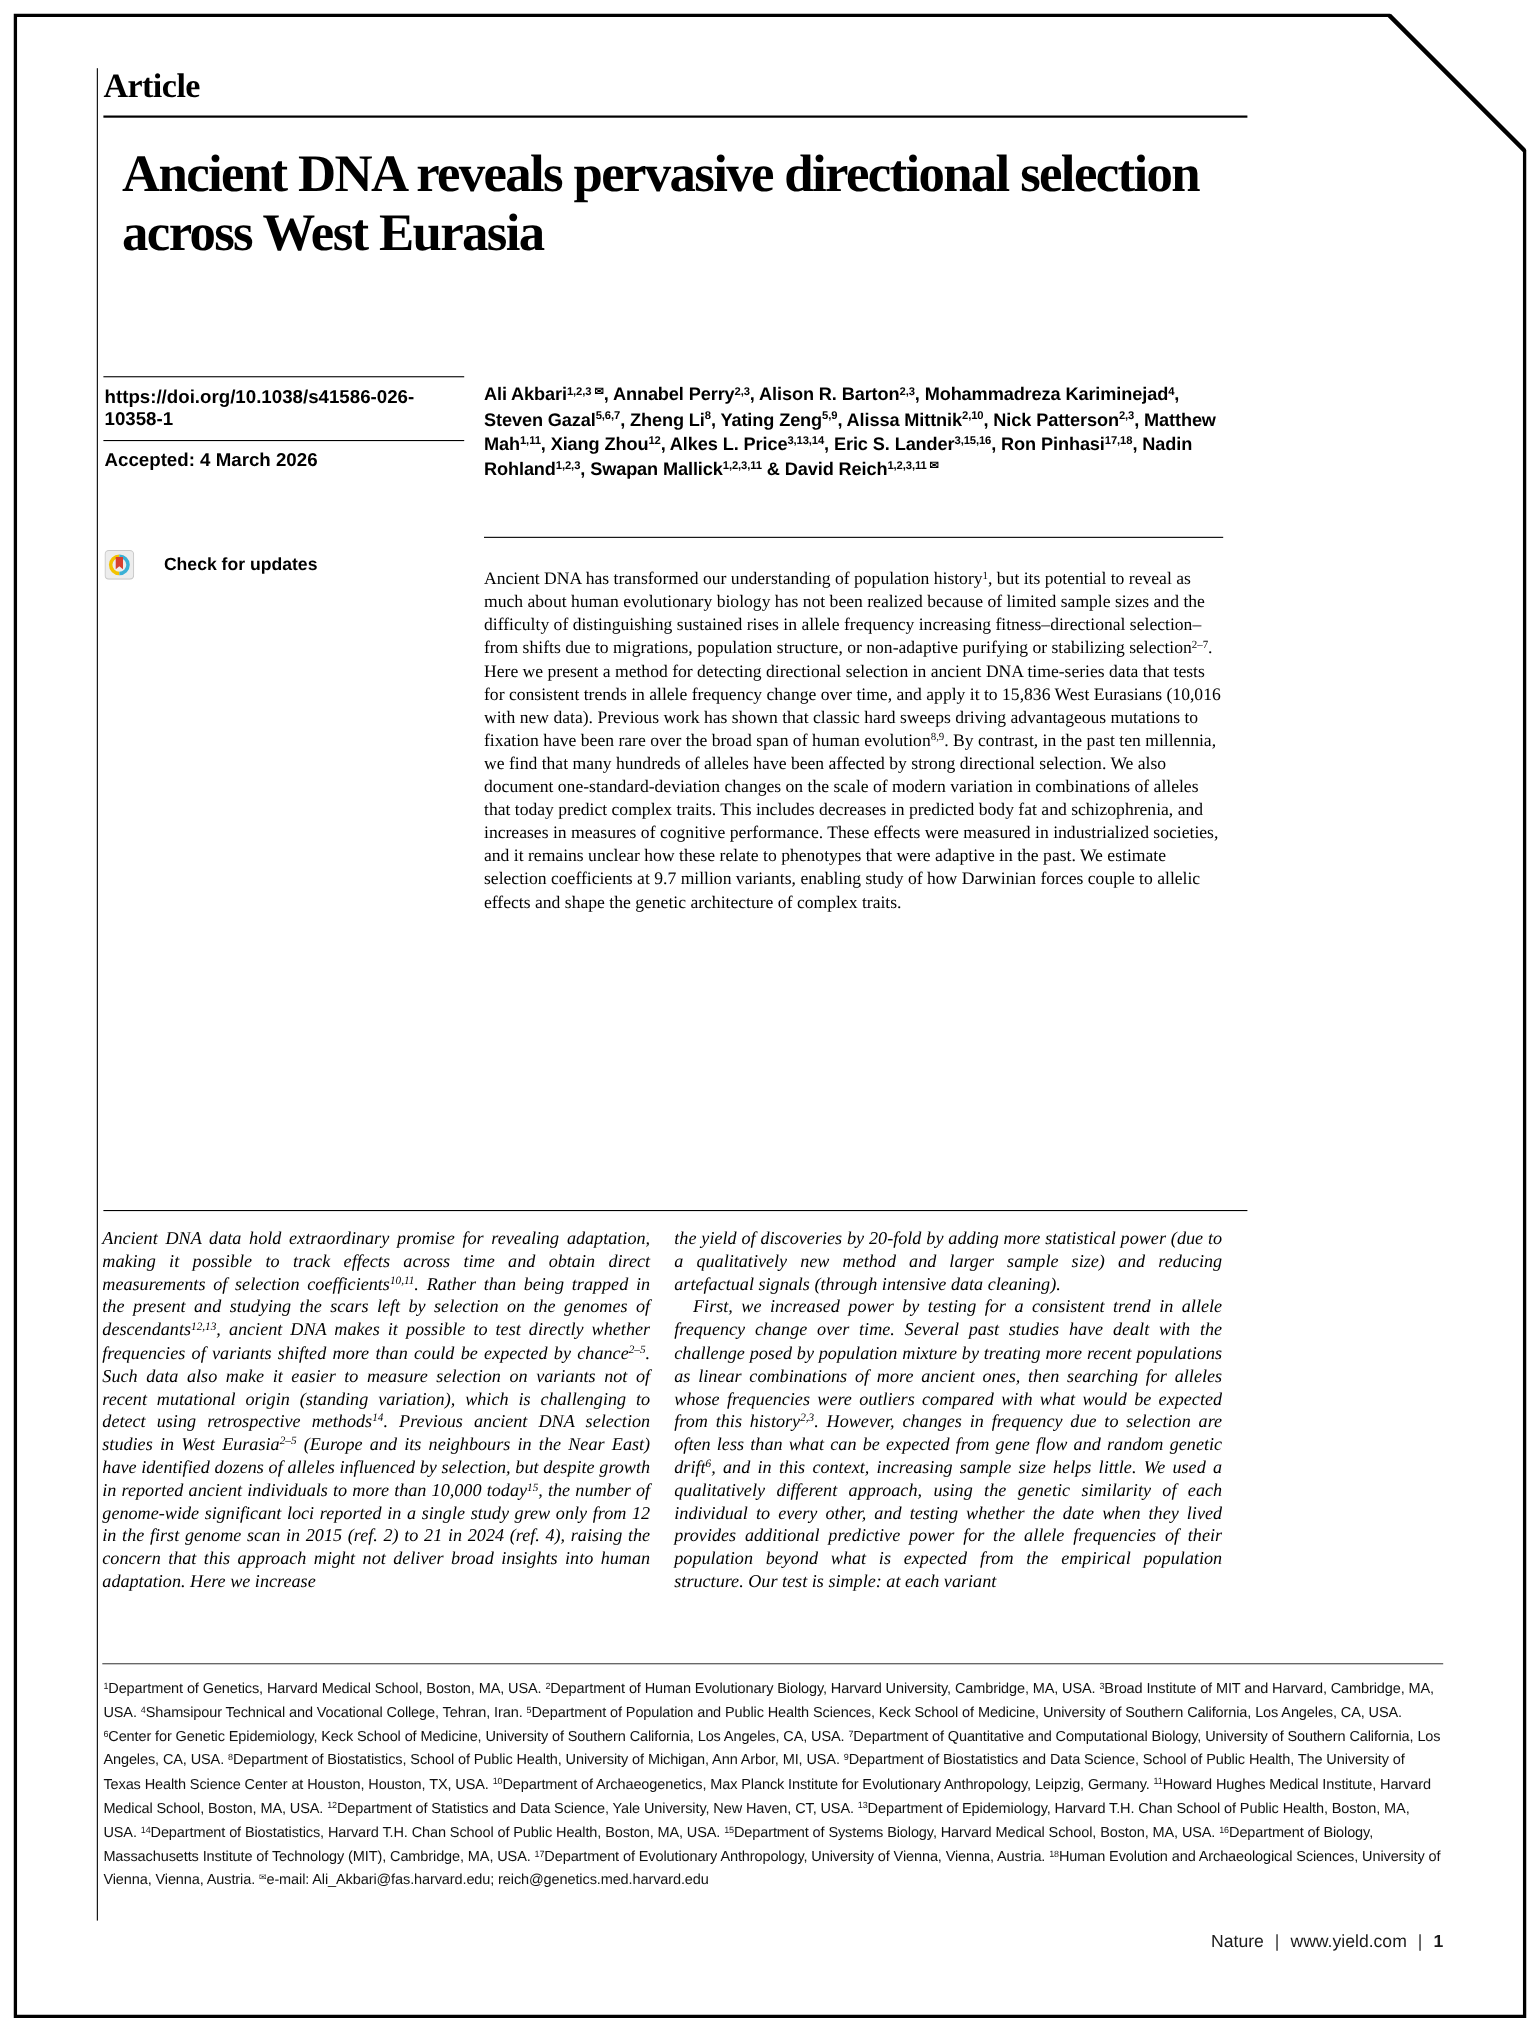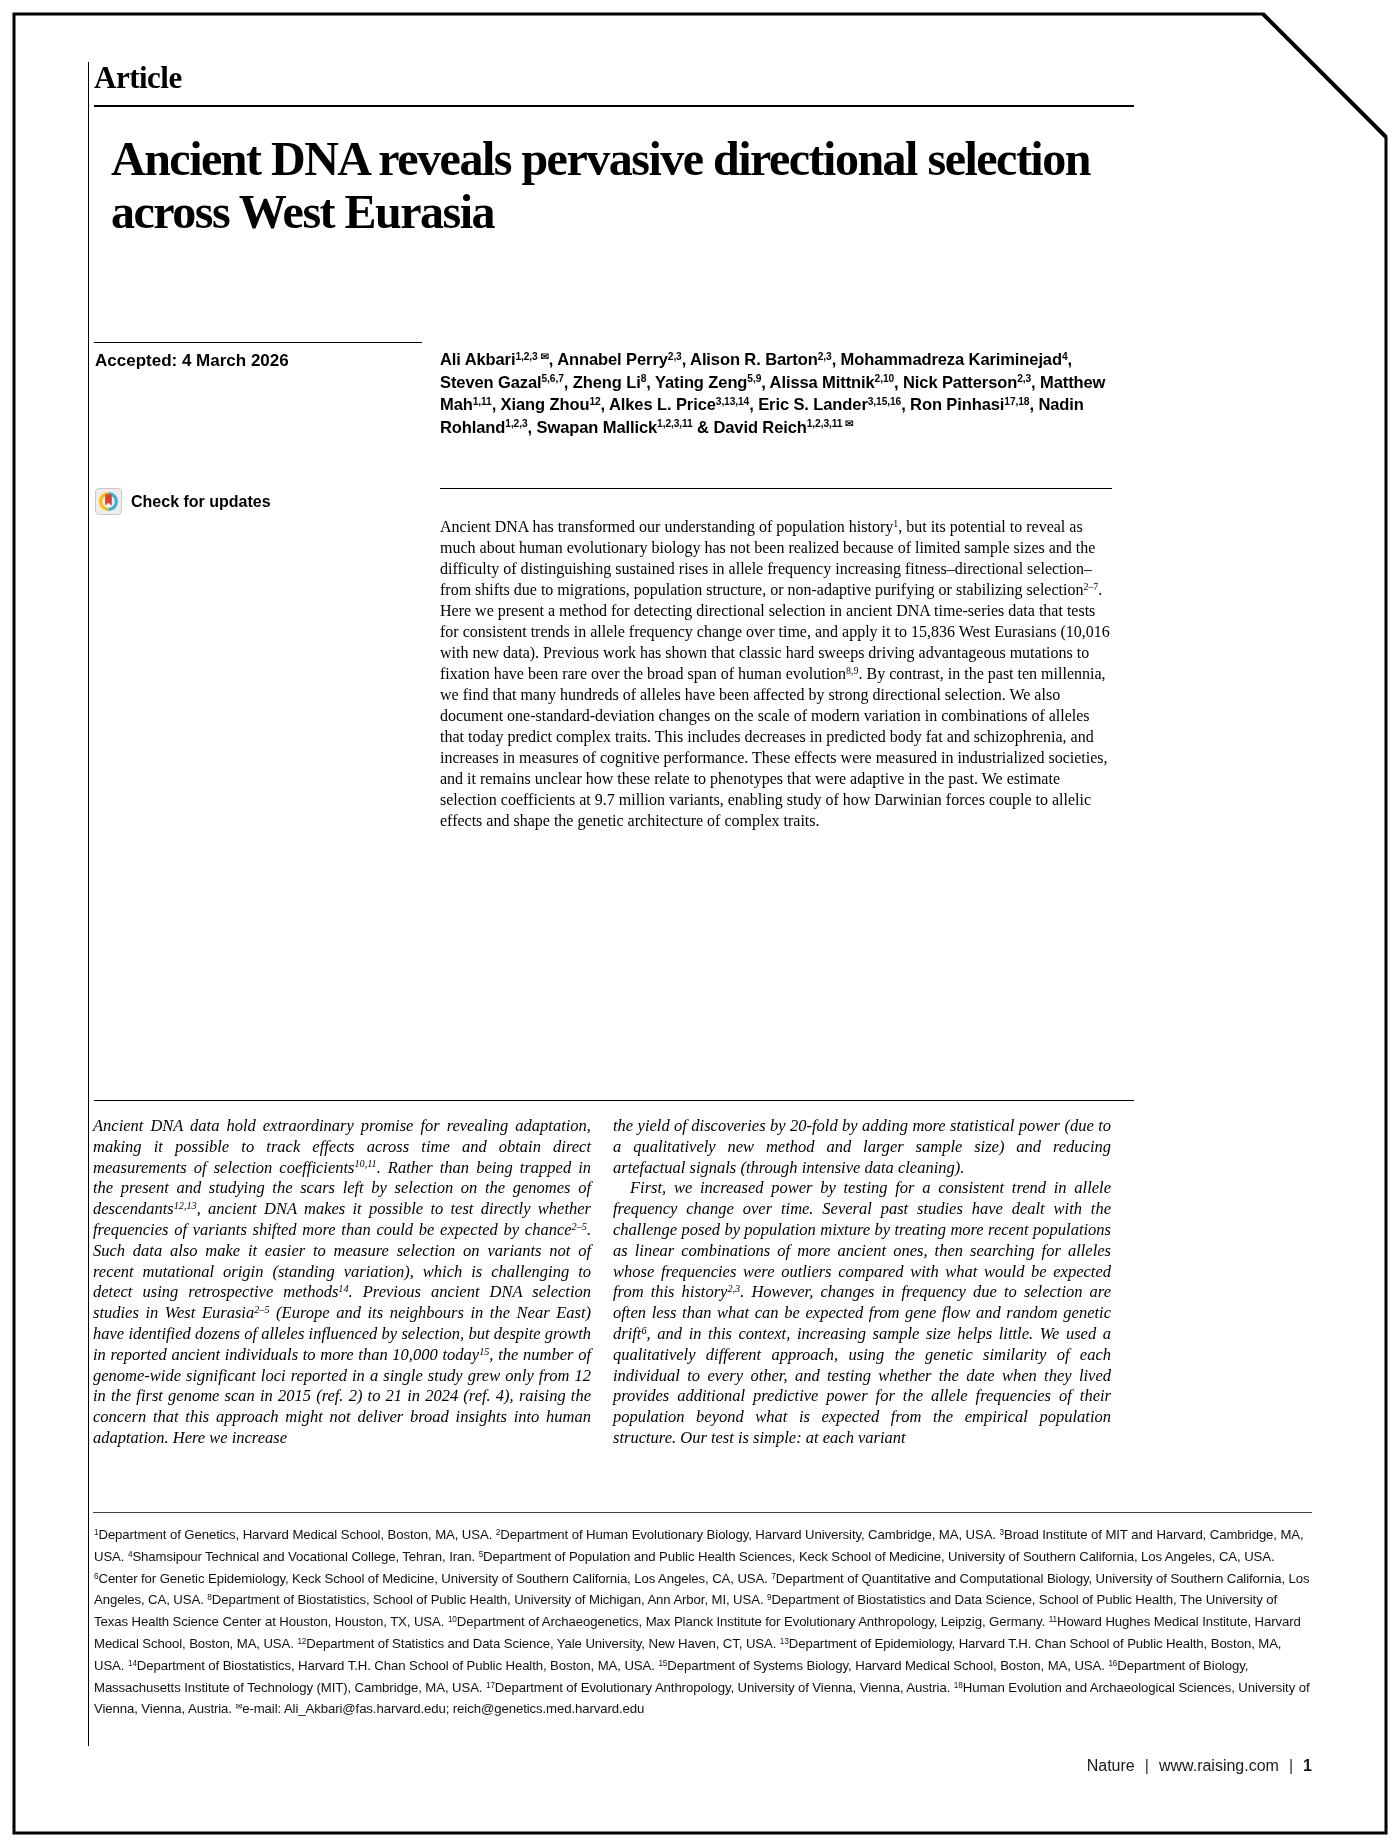--- a/index.html
+++ b/index.html
@@ -27,21 +27,21 @@
   
   .meta{left:94px;top:342px;width:328px;font-size:17px;}
   .meta-row{
     border-top:1.5px solid #000;padding:8px 0 9px 1px;font-weight:700;line-height:20px;
   }
   .meta-row.published{
     font-family:"Liberation Serif", serif;font-weight:400;font-size:18px;border-bottom:1.5px solid #000;
   }
   .meta a{color:#000;text-decoration:none;}
   
-  .badge{left:95px;top:488px;display:flex;align-items:center;gap:9px;cursor:pointer;}
+  .badge{left:95px;top:500px;display:flex;align-items:center;gap:27px;cursor:pointer;}
   .badge-label{font-weight:700;font-size:16px;}
   
   .authors{
     left:440px;top:348px;width:676px;
     font-weight:700;font-size:16.5px;line-height:22.5px;letter-spacing:-0.1px;
   }
   .authors sup, .abstract sup, .bodycol sup, .footnotes sup{
     font-size:62%;line-height:0;position:relative;top:-0.5em;vertical-align:baseline;
   }
   
@@ -83,20 +83,23 @@
 </svg>
 
 <div class="abs left-rule"></div>
 
 <div class="abs kicker">Article</div>
 <div class="abs kicker-rule"></div>
 
 <h1 class="abs title" style="margin:18px;">Ancient DNA reveals pervasive directional selection across West Eurasia</h1>
 
 <div class="abs meta">
+  <div class="meta-row">
+    <a href="#">https://doi.org/10.1038/s41586-026-10358-1</a>
+  </div>
   <div class="meta-row">Accepted: 4 March 2026</div>
 </div>
 
 <div class="abs badge">
   <svg width="27" height="27" viewBox="0 0 27 27">
     <rect x="0.5" y="0.5" width="26" height="26" rx="3.5" fill="#ededed" stroke="#c9c9c9"></rect>
     <path d="M 13.5 5.6 A 7.9 7.9 0 0 0 13.5 21.4" fill="none" stroke="#f3c300" stroke-width="3.2"></path>
     <path d="M 13.5 21.4 A 7.9 7.9 0 0 0 13.5 5.6" fill="none" stroke="#3ab0d5" stroke-width="3.2"></path>
     <path d="M 10.2 6.3 h 6.6 v 11.2 l -3.3 -2.8 l -3.3 2.8 z" fill="#d8402f"></path>
   </svg>
@@ -114,14 +117,14 @@
 </div>
 <div class="abs bodycol col-right">
   <p>the yield of discoveries by 20-fold by adding more statistical power (due to a qualitatively new method and larger sample size) and reducing artefactual signals (through intensive data cleaning).</p>
   <p class="indented">First, we increased power by testing for a consistent trend in allele frequency change over time. Several past studies have dealt with the challenge posed by population mixture by treating more recent populations as linear combinations of more ancient ones, then searching for alleles whose frequencies were outliers compared with what would be expected from this history<sup>2,3</sup>. However, changes in frequency due to selection are often less than what can be expected from gene flow and random genetic drift<sup>6</sup>, and in this context, increasing sample size helps little. We used a qualitatively different approach, using the genetic similarity of each individual to every other, and testing whether the date when they lived provides additional predictive power for the allele frequencies of their population beyond what is expected from the empirical population structure. Our test is simple: at each variant</p>
 </div>
 
 <div class="abs fn-rule"></div>
 <div class="abs footnotes"><sup>1</sup>Department of Genetics, Harvard Medical School, Boston, MA, USA. <sup>2</sup>Department of Human Evolutionary Biology, Harvard University, Cambridge, MA, USA. <sup>3</sup>Broad Institute of MIT and Harvard, Cambridge, MA, USA. <sup>4</sup>Shamsipour Technical and Vocational College, Tehran, Iran. <sup>5</sup>Department of Population and Public Health Sciences, Keck School of Medicine, University of Southern California, Los Angeles, CA, USA. <sup>6</sup>Center for Genetic Epidemiology, Keck School of Medicine, University of Southern California, Los Angeles, CA, USA. <sup>7</sup>Department of Quantitative and Computational Biology, University of Southern California, Los Angeles, CA, USA. <sup>8</sup>Department of Biostatistics, School of Public Health, University of Michigan, Ann Arbor, MI, USA. <sup>9</sup>Department of Biostatistics and Data Science, School of Public Health, The University of Texas Health Science Center at Houston, Houston, TX, USA. <sup>10</sup>Department of Archaeogenetics, Max Planck Institute for Evolutionary Anthropology, Leipzig, Germany. <sup>11</sup>Howard Hughes Medical Institute, Harvard Medical School, Boston, MA, USA. <sup>12</sup>Department of Statistics and Data Science, Yale University, New Haven, CT, USA. <sup>13</sup>Department of Epidemiology, Harvard T.H. Chan School of Public Health, Boston, MA, USA. <sup>14</sup>Department of Biostatistics, Harvard T.H. Chan School of Public Health, Boston, MA, USA. <sup>15</sup>Department of Systems Biology, Harvard Medical School, Boston, MA, USA. <sup>16</sup>Department of Biology, Massachusetts Institute of Technology (MIT), Cambridge, MA, USA. <sup>17</sup>Department of Evolutionary Anthropology, University of Vienna, Vienna, Austria. <sup>18</sup>Human Evolution and Archaeological Sciences, University of Vienna, Vienna, Austria. <sup>✉</sup>e-mail: Ali_Akbari@fas.harvard.edu; reich@genetics.med.harvard.edu</div>
 
 <div class="abs footer">
-  <span>Nature</span><span class="sep">|</span><span>www.raising.com</span><span class="sep">|</span><span class="pgnum">1</span>
+  <span>Nature</span><span class="sep">|</span><span>www.yield.com</span><span class="sep">|</span><span class="pgnum">1</span>
 </div>
 
 </body></html>

